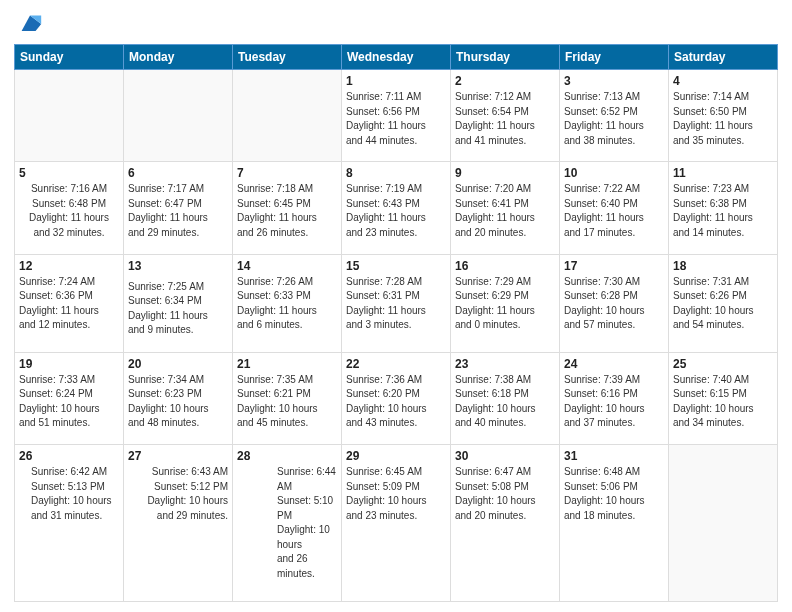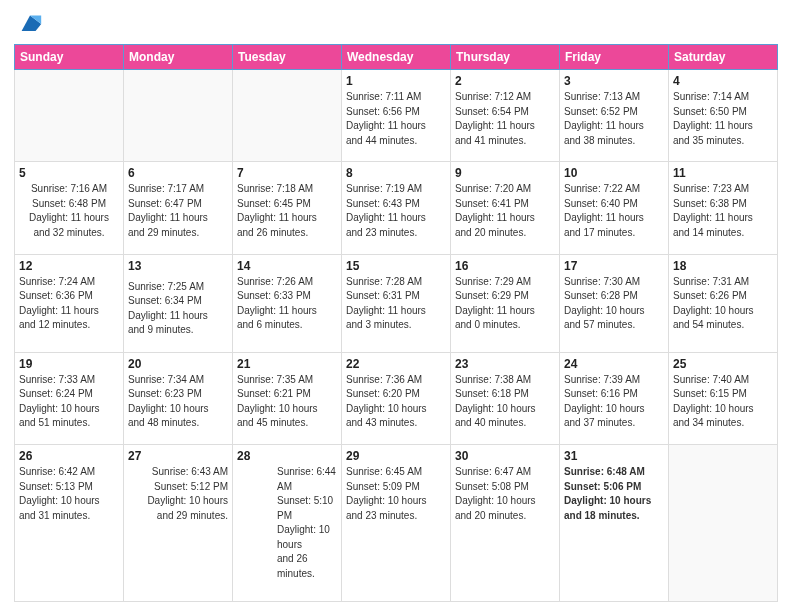--- a/index.html
+++ b/index.html
@@ -63,21 +63,21 @@
       color: #555;
     }
     .calendar {
       flex: 1;
       border: 1px solid #ccc;
       border-collapse: collapse;
       width: 100%;
       table-layout: fixed;
     }
     .calendar th {
-      background: #ec4899;
+      background: #0369a1;
       color: #fff;
       text-align: left;
       padding: 5px 5px;
       font-size: 12px;
       font-weight: bold;
       border: 1px solid #5a9ad4;
     }
     .calendar td {
       vertical-align: top;
       padding: 4px 4px;
@@ -320,21 +320,21 @@
             <span class="day-num">25</span>
             <div class="day-info" style="white-space: pre-line;">Sunrise: 7:40 AM
 Sunset: 6:15 PM
 Daylight: 10 hours
 and 34 minutes.</div>
           </td>
         </tr>
         <tr>
           <td>
             <span class="day-num">26</span>
-            <div class="day-info" style="white-space: pre-line;">Sunrise: 6:42 AM
+            <div class="day-info" style="white-space: pre-line; margin-left: 12px;">Sunrise: 6:42 AM
 Sunset: 5:13 PM
 Daylight: 10 hours
 and 31 minutes.</div>
           </td>
           <td>
             <span class="day-num">27</span>
             <div class="day-info" style="white-space: pre-line; text-align: right;">Sunrise: 6:43 AM
 Sunset: 5:12 PM
 Daylight: 10 hours
 and 29 minutes.</div>
@@ -355,21 +355,21 @@
           </td>
           <td>
             <span class="day-num">30</span>
             <div class="day-info" style="white-space: pre-line;">Sunrise: 6:47 AM
 Sunset: 5:08 PM
 Daylight: 10 hours
 and 20 minutes.</div>
           </td>
           <td>
             <span class="day-num">31</span>
-            <div class="day-info" style="white-space: pre-line; font-weight: bold;">Sunrise: 6:48 AM
+            <div class="day-info" style="white-space: pre-line;">Sunrise: 6:48 AM
 Sunset: 5:06 PM
 Daylight: 10 hours
 and 18 minutes.</div>
           </td>
           <td class="empty"></td>
         </tr>
       </tbody>
   </table>
 </div>
 

